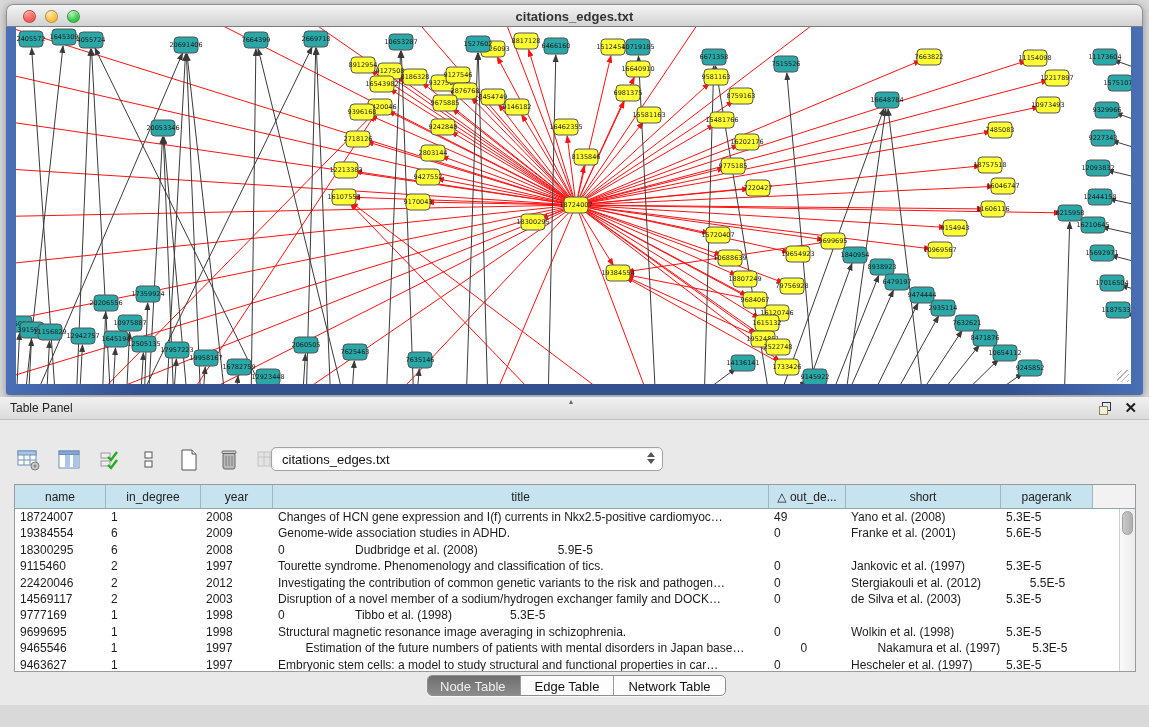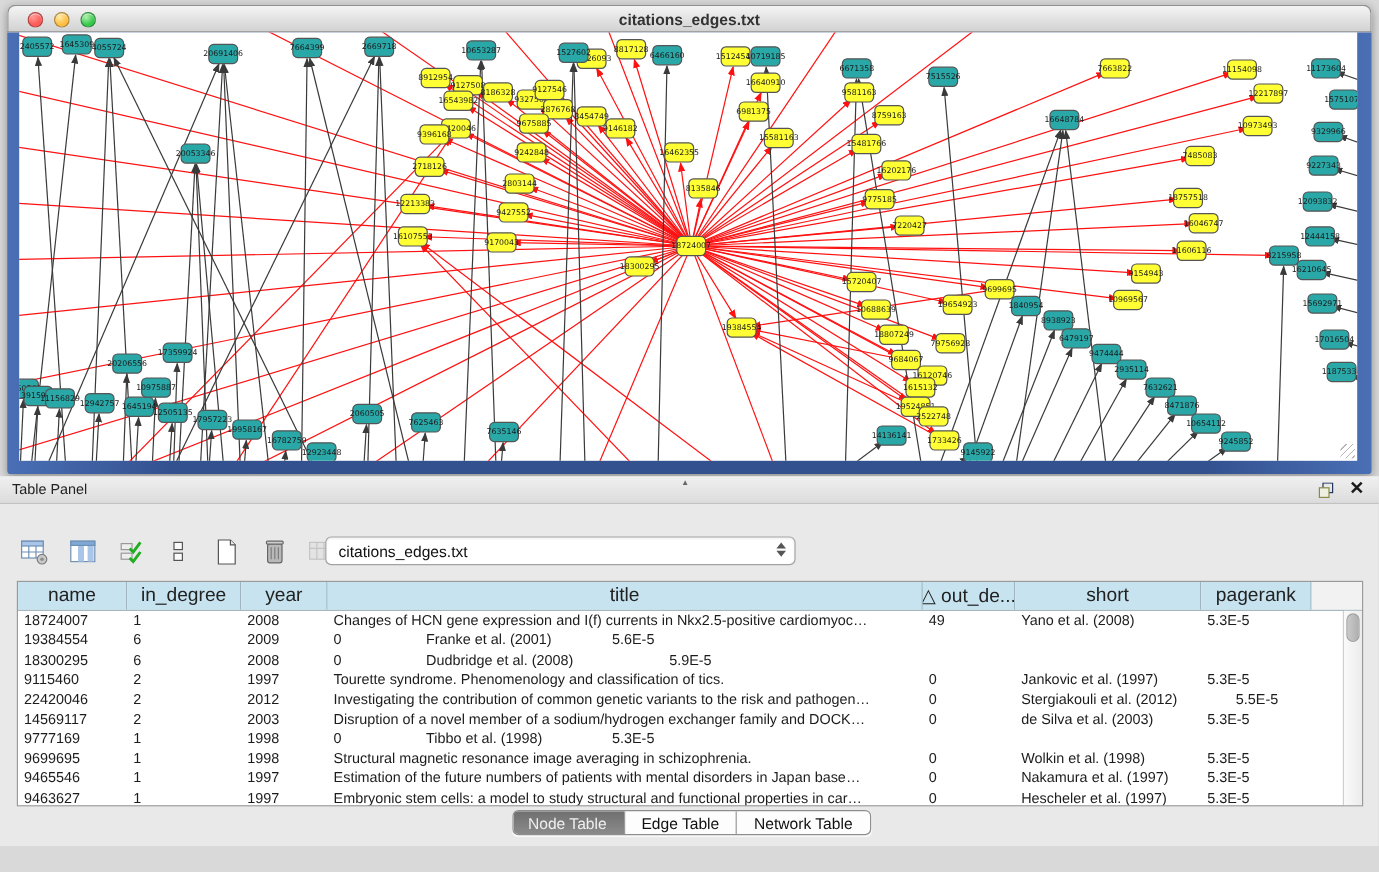--- a/index.html
+++ b/index.html
@@ -45,21 +45,21 @@
   .combo-text { position:absolute; left:10px; top:4px; font-size:13px; color:#111; }
   .combo-arrows { position:absolute; right:7px; top:4px; display:flex; flex-direction:column; gap:2px; }
   .combo-arrows i { display:block; width:0; height:0; border-left:4px solid transparent; border-right:4px solid transparent; }
   .combo-arrows .up { border-bottom:5px solid #555; }
   .combo-arrows .dn { border-top:5px solid #555; }
 
   .dtable { position:absolute; left:14px; top:87px; width:1122px; height:188px; background:#ffffff;
     border:1px solid #9a9a9a; overflow:hidden; }
   .thead { position:absolute; left:0; top:0; right:0; height:24px; display:flex;
     border-bottom:1px solid #8fa6b0; }
-  .th { background:#c6e3ef; border-right:1px solid #9fb6c0; font-size:16px; color:#222;
+  .th { background:#c6e3ef; border-right:1px solid #9fb6c0; font-size:12px; color:#222;
     display:flex; align-items:center; justify-content:center; overflow:hidden; white-space:nowrap; }
   .th.filler { background:#f2f2f2; border-right:none; flex:1; }
   .tbody { position:absolute; left:0; top:24px; right:16px; bottom:0; }
   .tr { display:flex; height:16.4px; }
   .td { font-size:12px; color:#1c1c1c; padding:1px 4px 0 5px; overflow:hidden; white-space:nowrap; }
   .vscroll { position:absolute; right:0; top:24px; width:16px; bottom:0;
     background:linear-gradient(90deg,#fafafa,#ececec); border-left:1px solid #cfcfcf; }
   .vthumb { position:absolute; left:2px; top:2px; width:11px; height:24px; border-radius:6px;
     background:linear-gradient(90deg,#c9c9c9,#b0b0b0); border:1px solid #a0a0a0; }
 
@@ -801,20 +801,21 @@
           <div class="td" style="width: 72px;">2008</div>
           <div class="td" style="width: 496px;">Changes of HCN gene expression and I(f) currents in Nkx2.5-positive cardiomyoc…</div>
           <div class="td" style="width: 77px;">49</div>
           <div class="td" style="width: 155px;">Yano et al. (2008)</div>
           <div class="td" style="width: 92px;">5.3E-5</div>
         </div>
         <div class="tr">
           <div class="td" style="width: 91px;">19384554</div>
           <div class="td" style="width: 95px;">6</div>
           <div class="td" style="width: 72px;">2009</div>
+          <div class="td" style="width: 496px;">Genome-wide association studies in ADHD.</div>
           <div class="td" style="width: 77px;">0</div>
           <div class="td" style="width: 155px;">Franke et al. (2001)</div>
           <div class="td" style="width: 92px;">5.6E-5</div>
         </div>
         <div class="tr">
           <div class="td" style="width: 91px;">18300295</div>
           <div class="td" style="width: 95px;">6</div>
           <div class="td" style="width: 72px;">2008</div>
           <div class="td" style="width: 77px;">0</div>
           <div class="td" style="width: 155px;">Dudbridge et al. (2008)</div>
@@ -861,21 +862,21 @@
           <div class="td" style="width: 72px;">1998</div>
           <div class="td" style="width: 496px;">Structural magnetic resonance image averaging in schizophrenia.</div>
           <div class="td" style="width: 77px;">0</div>
           <div class="td" style="width: 155px;">Wolkin et al. (1998)</div>
           <div class="td" style="width: 92px;">5.3E-5</div>
         </div>
         <div class="tr">
           <div class="td" style="width: 91px;">9465546</div>
           <div class="td" style="width: 95px;">1</div>
           <div class="td" style="width: 72px;">1997</div>
-          <div class="td" style="width: 496px;">Estimation of the future numbers of patients with mental disorders in Japan base…</div>
+          <div class="td" style="width: 496px; margin-left: 28px;">Estimation of the future numbers of patients with mental disorders in Japan base…</div>
           <div class="td" style="width: 77px;">0</div>
           <div class="td" style="width: 155px;">Nakamura et al. (1997)</div>
           <div class="td" style="width: 92px;">5.3E-5</div>
         </div>
         <div class="tr">
           <div class="td" style="width: 91px;">9463627</div>
           <div class="td" style="width: 95px;">1</div>
           <div class="td" style="width: 72px;">1997</div>
           <div class="td" style="width: 496px;">Embryonic stem cells: a model to study structural and functional properties in car…</div>
           <div class="td" style="width: 77px;">0</div>

